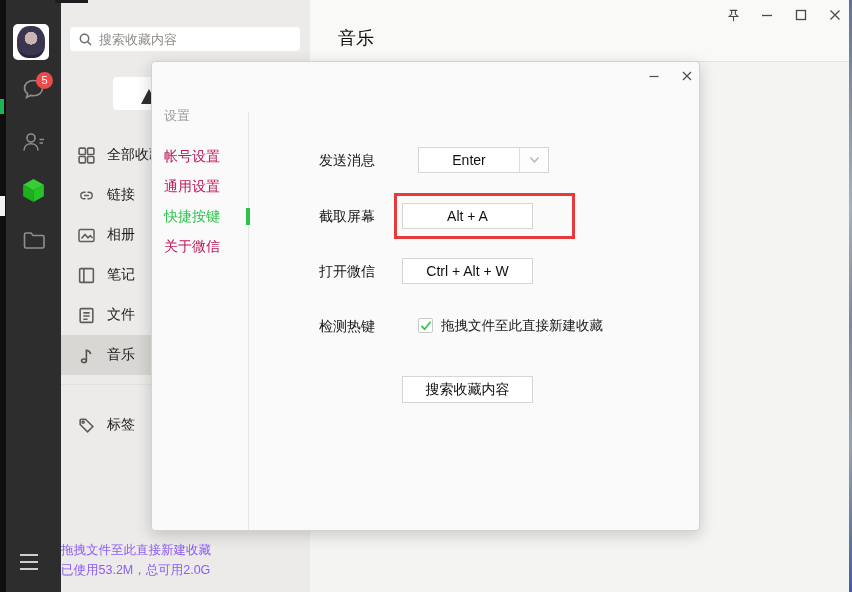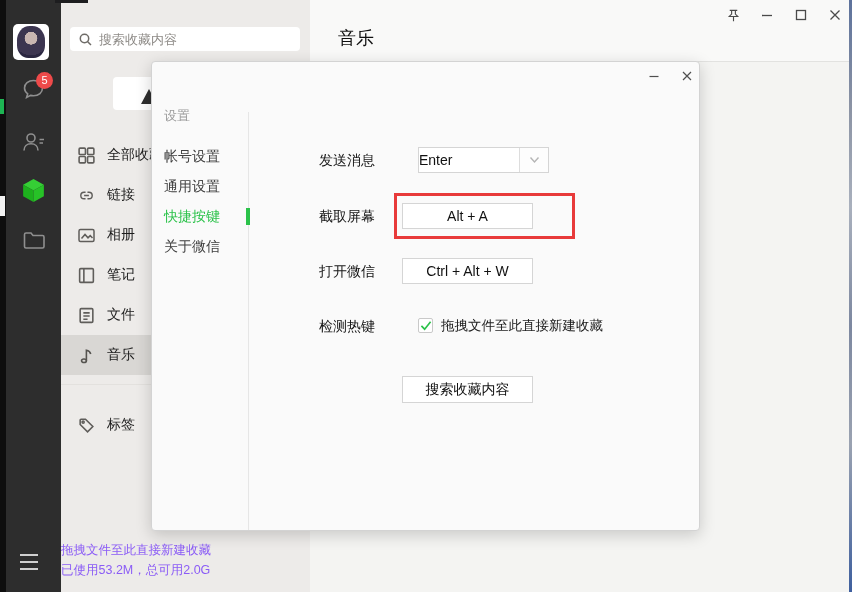--- a/index.html
+++ b/index.html
@@ -47,29 +47,29 @@
   .main-head { position:absolute; left:0; top:0; width:542px; height:62px; background:#f9f9f8; border-bottom:1px solid #e2e2e0; }
   .main-title { position:absolute; left:28px; top:26px; font-size:18px; color:#101010; }
   .winbtn { position:absolute; top:6px; width:18px; height:18px; display:flex; align-items:center; justify-content:center; cursor:pointer; }
 
   
   .dlg { position:absolute; left:151px; top:61px; width:549px; height:470px; background:#fafafa;
     border:1px solid #d3d3d3; border-radius:4px; box-shadow:0 4px 16px rgba(0,0,0,.18); z-index:5; }
   .dlg-title { position:absolute; left:12px; top:9px; font-size:13px; color:#9b9b9b;margin-top:36px; }
   .dlg-btn { position:absolute; top:5px; width:20px; height:18px; display:flex; align-items:center; justify-content:center; cursor:pointer; }
   .dlg-menu-div { position:absolute; left:96px; top:50px; bottom:0; width:1px; background:#e6e6e6; }
-  .dmi { position:absolute; left:12px; height:20px; font-size:14px; color:#404040; line-height:20px; cursor:pointer; white-space:nowrap; }
+  .dmi { position:absolute; left:12px; height:20px; font-size:14px; color:#be185d; line-height:20px; cursor:pointer; white-space:nowrap; }
   .dmi.sel { color:#2bc24a; }
   .dmi-bar { position:absolute; left:94px; top:146px; width:4px; height:17px; background:#2bc24a; }
   .dlg-label { position:absolute; left:167px; height:16px; line-height:16px; font-size:14px; color:#141414; white-space:nowrap; }
   .kbtn { position:absolute; left:250px; width:131px; height:26px; background:#fff; border:1px solid #d5d5d5;
     font-size:14px; color:#111; text-align:center; line-height:24px; cursor:pointer; }
   .kselect { position:absolute; left:266px; top:85px; width:131px; height:26px; background:#fff; border:1px solid #d5d5d5;
     display:flex; cursor:pointer; }
-  .kselect .val { flex:1; line-height:24px; font-size:14px; color:#111; }
+  .kselect .val { flex:1; text-align:center; line-height:24px; font-size:14px; color:#111; }
   .kselect .chev { width:29px; border-left:1px solid #ddd; background:#fdfdfd; display:flex; align-items:center; justify-content:center; }
   .red-box { position:absolute; left:242px; top:131px; width:181px; height:46px; border:3px solid #e83a3a; z-index:6; pointer-events:none; }
   .chk { position:absolute; left:266px; top:256px; width:15px; height:15px; background:#fff; border:1px solid #c9c9c9;
     border-radius:2px; display:flex; align-items:center; justify-content:center; cursor:pointer; }
   .chk-label { position:absolute; left:289px; top:256px; font-size:13.5px; color:#1b1b1b; line-height:16px; white-space:nowrap; }
   svg { display:block; }
 </style>
 </head>
 <body>
 

